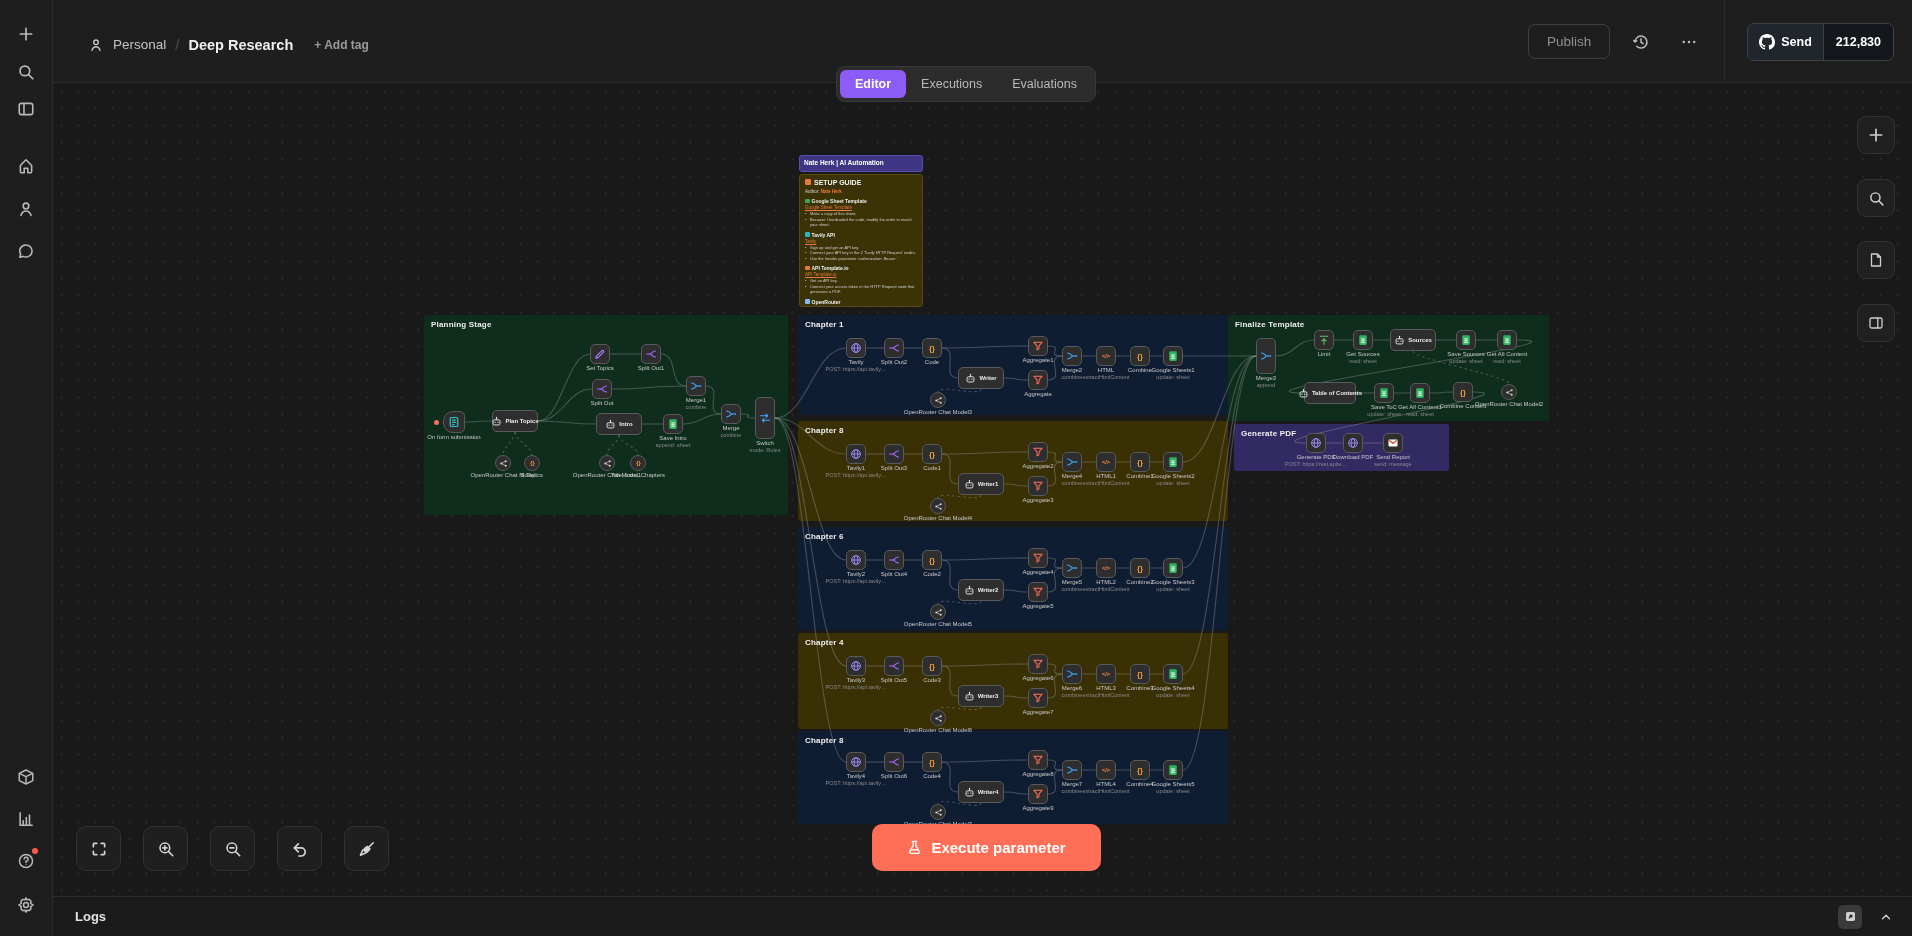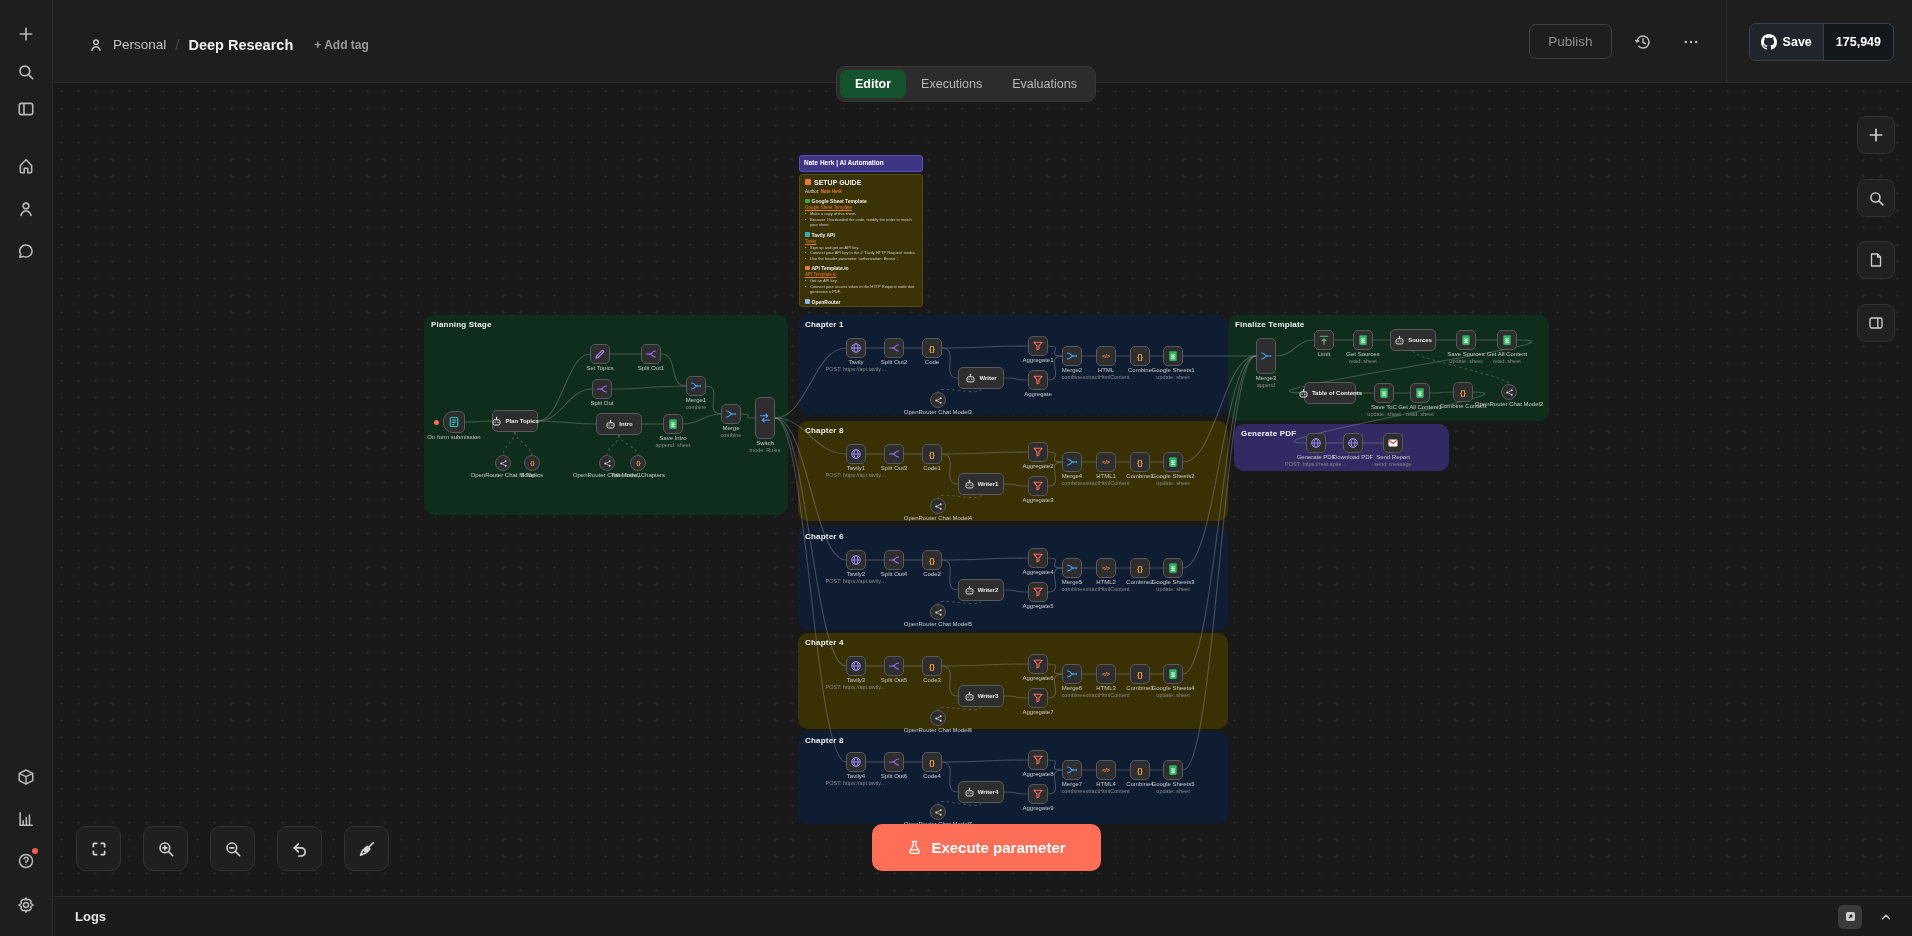--- a/index.html
+++ b/index.html
@@ -3,21 +3,21 @@
 <meta charset="utf-8">
 <style>
   * { margin:0; padding:0; box-sizing:border-box; }
   html,body { width:1912px; height:936px; overflow:hidden; background:#1b1b1b;
     font-family:"Liberation Sans", sans-serif; color:#ddd; }
   
   #canvas-bg { position:absolute; left:53px; top:83px; right:0; bottom:40px;
     background-color:#191919;
     background-image:radial-gradient(#262626 1px, transparent 1.2px);
     background-size:17px 17px; z-index:0; }
-  .group { position:absolute; border-radius:10px; z-index:1; }
+  .group { position:absolute; border-radius:2px; z-index:1; }
   .group-label { position:absolute; left:7px; top:5px; font-size:8px; font-weight:bold; color:#f0f0f0; letter-spacing:.2px; }
   #edges { position:absolute; left:0; top:0; z-index:2; pointer-events:none; }
   .node { position:absolute; background:#2e2e2e; border:1px solid #5a5a5a; border-radius:5px;
     z-index:3; display:flex; align-items:center; justify-content:center; gap:3px; }
   .node.trigger { border-radius:10px 5px 5px 10px; }
   .node.circle { border-radius:50%; }
   .node .aglabel { font-size:6px; color:#ececec; font-weight:bold; white-space:nowrap; }
   .nlabel { position:absolute; top:100%; left:50%; transform:translateX(-50%); margin-top:2px;
     width:86px; text-align:center; font-size:6px; line-height:7px; color:#c9c9c9; z-index:3; }
   .nsub { font-size:5.5px; color:#8a8a8a; display:block; white-space:nowrap; overflow:hidden; text-overflow:ellipsis; }
@@ -46,21 +46,21 @@
   #header { position:absolute; left:53px; top:0; right:0; height:83px; background:#1e1e1e;
     border-bottom:1px solid #2b2b2b; z-index:9; }
   #breadcrumb { position:absolute; left:35px; top:36px; display:flex; align-items:center; gap:9px; }
   #breadcrumb .ws { font-size:13.5px; color:#c4c4c4; }
   #breadcrumb .sep { font-size:15px; color:#4c4c4c; }
   #breadcrumb .ttl { font-size:14.5px; font-weight:bold; color:#f0f0f0; }
   #breadcrumb .addtag { font-size:12px; font-weight:bold; color:#9a9a9a; margin-left:12px; cursor:pointer; }
   #tabs { position:absolute; left:836px; top:66px; background:#2c2c2d; border:1px solid #383838;
     border-radius:9px; padding:3px; display:flex; z-index:11; }
   .tab { font-size:12.5px; color:#b9b9b9; padding:7px 15px; border-radius:6px; cursor:pointer; }
-  .tab.active { background:#14532d; color:#fff; font-weight:bold; }
+  .tab.active { background:#8b5cf6; color:#fff; font-weight:bold; }
   #hdr-right { position:absolute; right:0; top:0; height:83px; display:flex; align-items:center; z-index:12; }
   #publish-btn { border:1px solid #3f3f3f; background:transparent; color:#8f8f8f; font-size:13.5px;
     border-radius:7px; padding:9px 18px; cursor:pointer; }
   .hbtn { width:34px; height:34px; display:flex; align-items:center; justify-content:center;
     color:#bdbdbd; cursor:pointer; border-radius:7px; }
   #hdr-divider { width:1px; height:83px; background:#2b2b2b; margin:0 22px 0 18px; }
   #gh { display:flex; align-items:stretch; border:1px solid #3c424a; border-radius:7px; overflow:hidden;
     margin-right:18px; cursor:pointer; height:38px; }
   #gh .gh-star { display:flex; align-items:center; gap:6px; background:#21262d; padding:0 11px;
     font-size:12.5px; font-weight:bold; color:#fff; }
@@ -1103,23 +1103,23 @@
           <circle cx="8" cy="8" r="1.1"></circle>
           <circle cx="12.6" cy="8" r="1.1"></circle>
         </svg>
     </div>
     <div id="hdr-divider"></div>
     <div id="gh">
       <span class="gh-star">
         <svg width="16" height="16" viewBox="0 0 16 16" fill="#fff">
             <path d="M8 0C3.58 0 0 3.58 0 8c0 3.54 2.29 6.53 5.47 7.59.4.07.55-.17.55-.38 0-.19-.01-.82-.01-1.49-2.01.37-2.53-.49-2.69-.94-.09-.23-.48-.94-.82-1.13-.28-.15-.68-.52-.01-.53.63-.01 1.08.58 1.23.82.72 1.21 1.87.87 2.33.66.07-.52.28-.87.51-1.07-1.78-.2-3.64-.89-3.64-3.95 0-.87.31-1.59.82-2.15-.08-.2-.36-1.02.08-2.12 0 0 .67-.21 2.2.82.64-.18 1.32-.27 2-.27s1.36.09 2 .27c1.53-1.04 2.2-.82 2.2-.82.44 1.1.16 1.92.08 2.12.51.56.82 1.27.82 2.15 0 3.07-1.87 3.75-3.65 3.95.29.25.54.73.54 1.48 0 1.07-.01 1.93-.01 2.2 0 .21.15.46.55.38A8.01 8.01 0 0 0 16 8c0-4.42-3.58-8-8-8z"></path>
           </svg>
-        <span>Save</span>
-      </span>
-      <span class="gh-count">175,949</span>
+        <span>Send</span>
+      </span>
+      <span class="gh-count">212,830</span>
     </div>
   </div>
 </div>
 
 <div id="tabs">
   <span class="tab active">Editor</span>
   <span class="tab">Executions</span>
   <span class="tab">Evaluations</span>
 </div>
 

